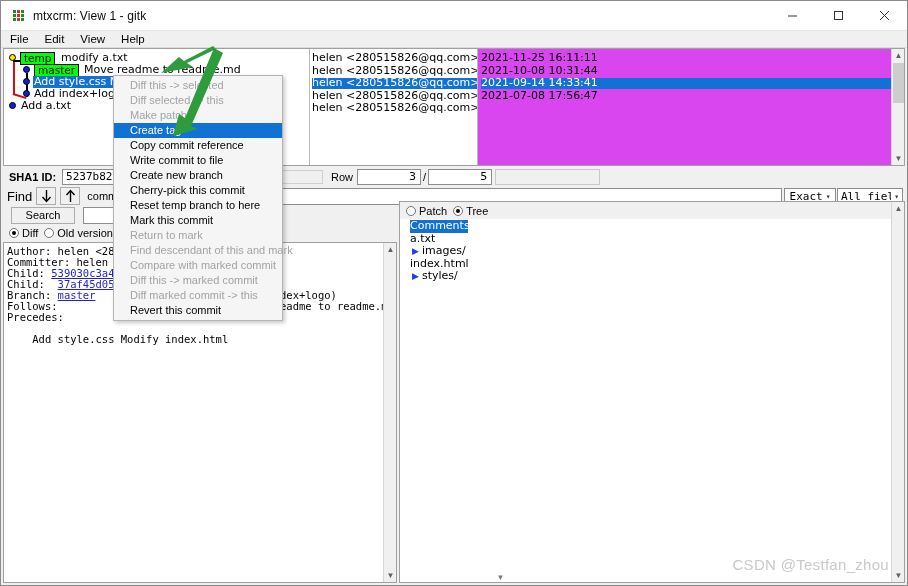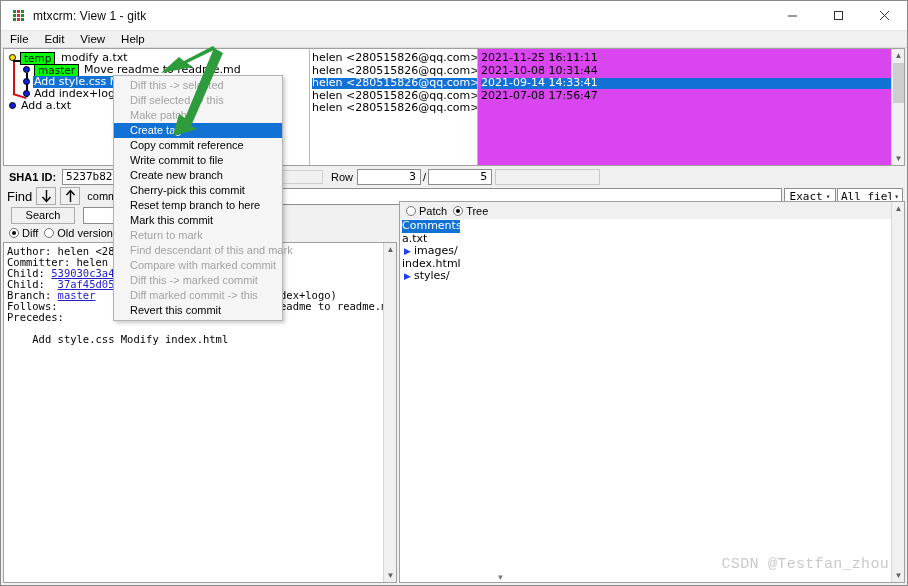--- a/index.html
+++ b/index.html
@@ -233,21 +233,21 @@
   }
   .dline a { color: #2222cc; text-decoration: underline; }
   #rightpane {
     position: absolute; left: 398px; top: 200px; width: 506px; height: 382px;
     background: #fff; border: 1px solid #a0a0a0; overflow: hidden;
   }
   #tree-opts {
     position: absolute; left: 0; top: 0; width: 100%; height: 17px;
     display: flex; align-items: center; background: #f0f0f0;
   }
-  #tree-list { position: absolute; left: 0; top: 18px; right: 13px; bottom: 0; padding-left: 2px; }
+  #tree-list { position: absolute; left: 0; top: 18px; right: 13px; bottom: 0; padding-left: 10px; }
   .tline {
     font-size: 11px; line-height: 12.5px; color: #000; white-space: nowrap;
     font-family: "DejaVu Sans", sans-serif; display:flex; align-items:center;
   }
   .tline.sel { background: #1271d4; color: #fff; width: 58px; }
   .tri { color: #1a3df0; font-size: 9px; margin-right: 3px; margin-left: 2px; }
 
   
   #ctxmenu {
     position: absolute; left: 112px; top: 74px; width: 170px; height: 246px;
@@ -264,21 +264,21 @@
   .ctxitem.hl { background: #1271d4; color: #ffffff; }
 
   
   #annots { position: absolute; left:0; top:0; width:908px; height:586px;
             pointer-events:none; z-index: 80; }
 
   
   #watermark {
     position: absolute; right: 18px; bottom: 12px;
     font-size: 15px; color: #c9c9c9; letter-spacing: 0.3px;
-    font-family: Liberation Mono, monospace;
+    font-family: Liberation Sans, sans-serif;
   }
 
   
   #bottom-scroll-arrow {
     position:absolute; right: 401px; bottom: 2px; width: 11px; height: 11px;
     font-size: 8px; color: #7a7a7a; display:flex; align-items:center; justify-content:center;
   }
 </style>
 </head>
 <body>

